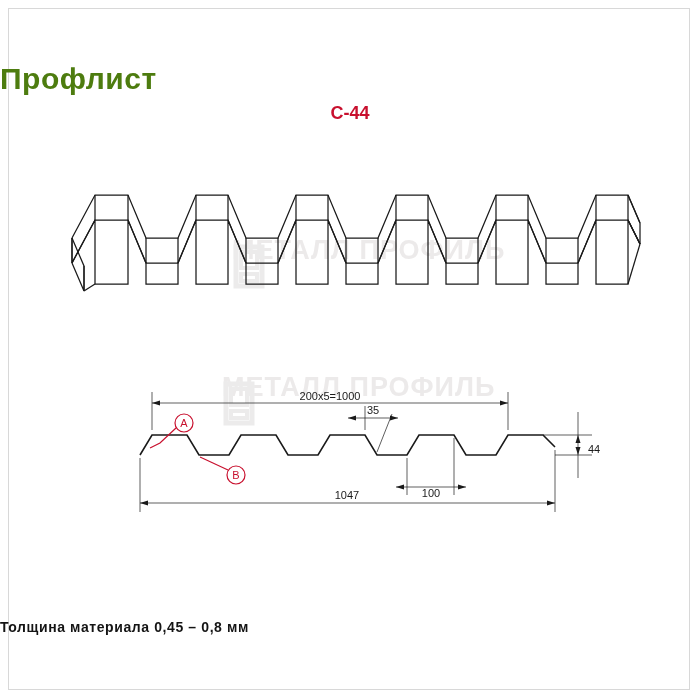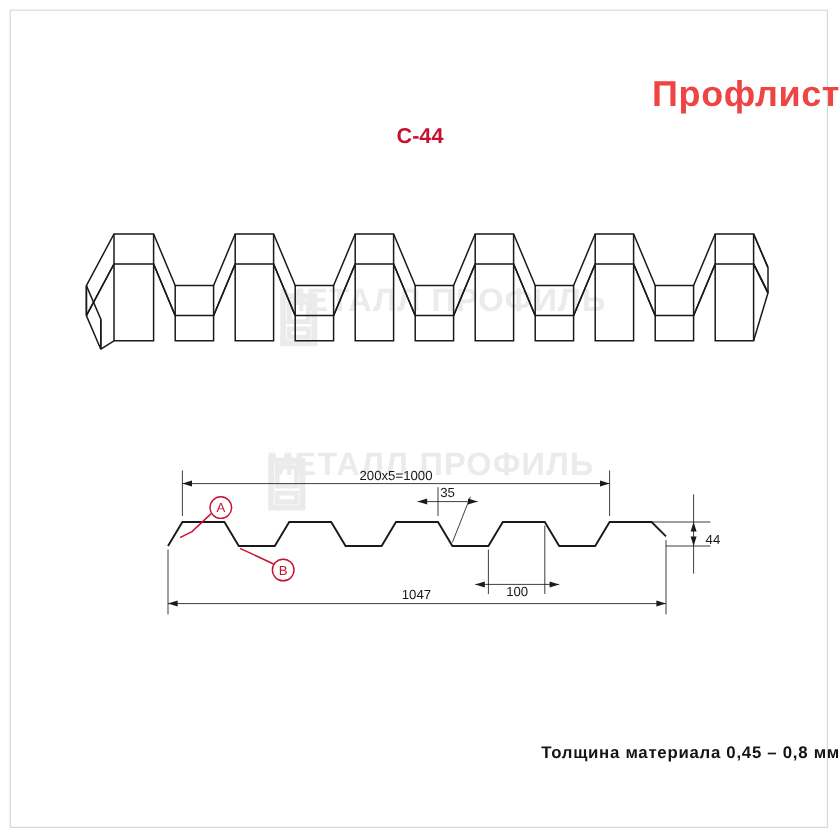--- a/index.html
+++ b/index.html
@@ -30,42 +30,42 @@
     height: 682px;
     border: 1px solid #d8d8d8;
     box-sizing: border-box;
     pointer-events: none;
   }
   .title {
     position: absolute;
     top: 62px;
     left: 0;
     width: 700px;
-    text-align: right;
+    text-align: left;
     font-size: 30px;
     font-weight: bold;
     letter-spacing: 0.5px;
-    color: #ef4444;
+    color: #4d7c0f;
   }
   .subtitle {
     position: absolute;
     top: 103px;
     left: 0;
     width: 700px;
     text-align: center;
     font-size: 18px;
     font-weight: bold;
     color: #c8102e;
   }
   .footer-note {
     position: absolute;
     top: 619px;
     left: 0;
     width: 700px;
-    text-align: right;
+    text-align: left;
     font-size: 14px;
     font-weight: bold;
     letter-spacing: 0.6px;
     color: #141414;
   }
   .svg-layer {
     position: absolute;
     left: 0;
     top: 0;
   }

